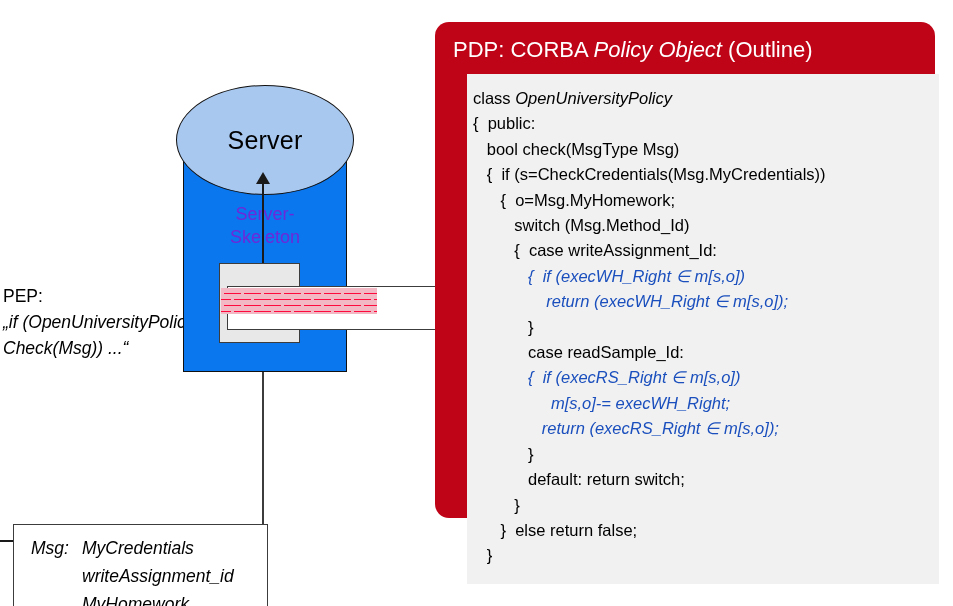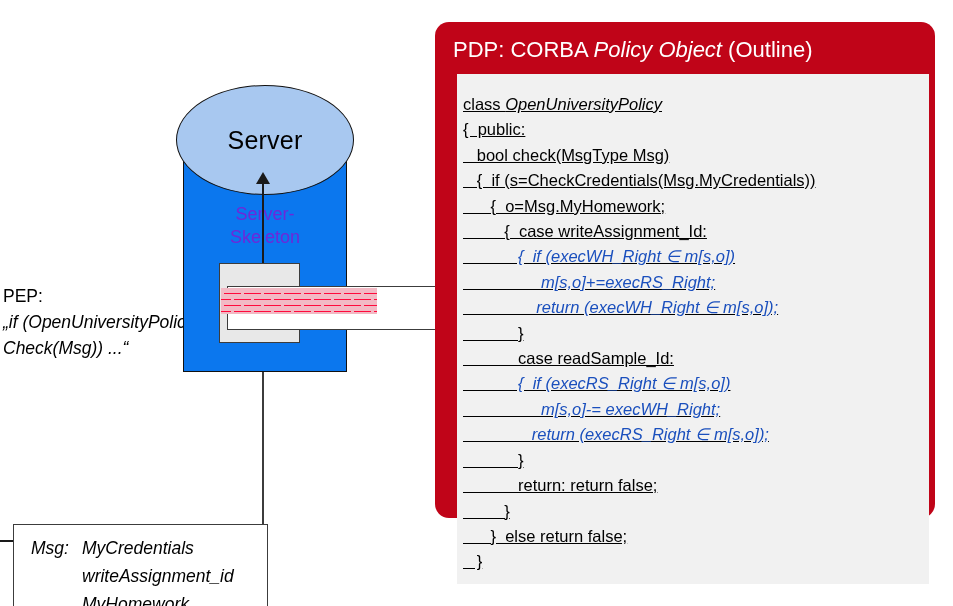--- a/index.html
+++ b/index.html
@@ -151,27 +151,26 @@
     border-radius:14px;
     box-sizing:border-box;
     z-index:20;
   }
   .pdp-title{
     position:absolute;left:18px;top:15px;
     color:#ffffff;font-size:22px;white-space:nowrap;
   }
   .pdp-title i{font-style:italic;}
   .pdp-code{
-    position:absolute;left:22px;top:52px;
+    position:absolute;left:32px;top:52px;
     width:472px;height:510px;
     background:#f1f1f1;
     box-sizing:border-box;
-    padding:18px 0 0 6px;
+    padding:12px 0 0 6px;
     overflow:hidden;
-    text-decoration:underline;
   }
   .code-line{
     font-size:16.5px;
     line-height:25.4px;
     color:#000000;
     white-space:pre;
   }
   .code-line.blue{color:#1a4fbd;font-style:italic;}
   .mix-italic{font-style:italic;}
 </style>
@@ -259,30 +258,30 @@
   <div class="pdp-panel">
     <div class="pdp-title">
       <span>PDP: CORBA </span><i>Policy Object</i><span> (Outline)</span>
     </div>
     <div class="pdp-code" id="code-area">
         <div class="code-line"><span>class </span><span class="mix-italic">OpenUniversityPolicy</span></div>
         <div class="code-line">{  public:</div>
         <div class="code-line">   bool check(MsgType Msg)</div>
         <div class="code-line">   {  if (s=CheckCredentials(Msg.MyCredentials))</div>
         <div class="code-line">      {  o=Msg.MyHomework;</div>
+        <div class="code-line">         switch (Msg.Method_Id)</div>
         <div class="code-line">         {  case writeAssignment_Id:</div>
         <div class="code-line blue">            {  if (execWH_Right ∈ m[s,o])</div>
-        <div class="code-line blue">                 m[s,o]+=execRS_Right;</div>
         <div class="code-line blue">                return (execWH_Right ∈ m[s,o]);</div>
         <div class="code-line">            }</div>
         <div class="code-line">            case readSample_Id:</div>
         <div class="code-line blue">            {  if (execRS_Right ∈ m[s,o])</div>
         <div class="code-line blue">                 m[s,o]-= execWH_Right;</div>
         <div class="code-line blue">               return (execRS_Right ∈ m[s,o]);</div>
         <div class="code-line">            }</div>
-        <div class="code-line">            return: return false;</div>
+        <div class="code-line">            default: return switch;</div>
         <div class="code-line">         }</div>
         <div class="code-line">      }  else return false;</div>
         <div class="code-line">   }</div>
       </div>
   </div>
 
 </div>
 
 </body></html>

